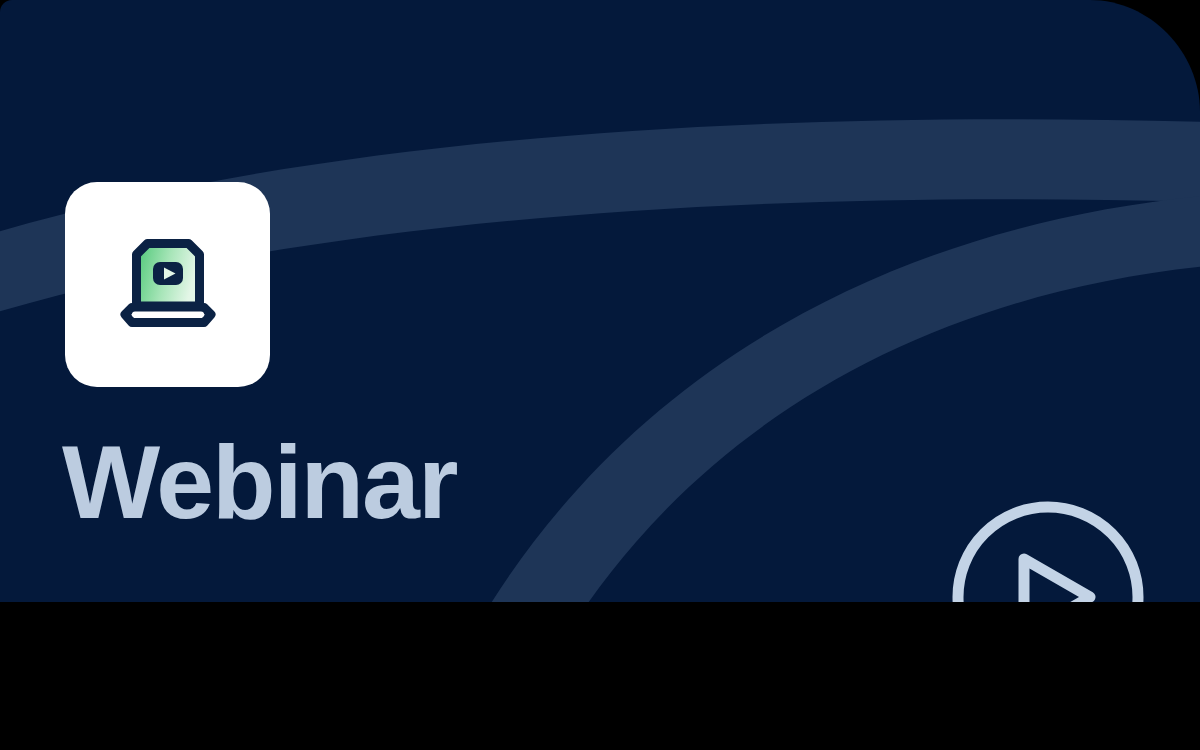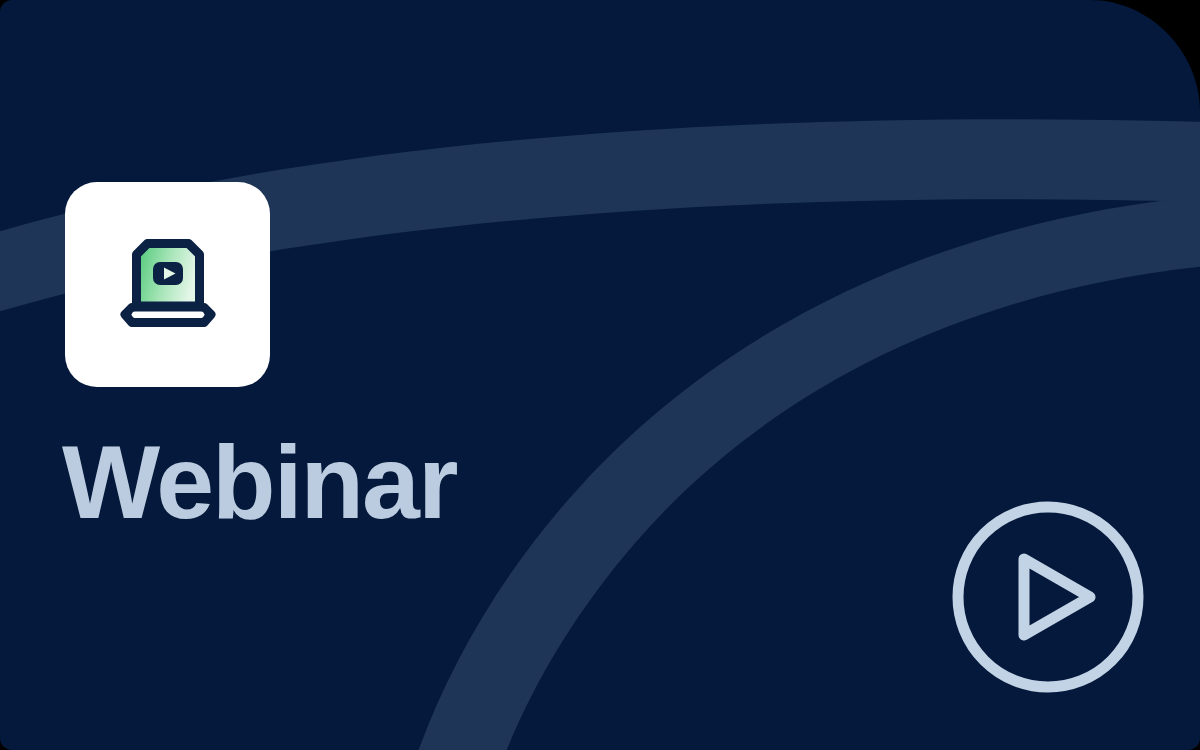--- a/index.html
+++ b/index.html
@@ -11,21 +11,21 @@
   body {
     width: 1200px;
     height: 750px;
     overflow: hidden;
     font-family: "Liberation Sans", sans-serif;
   }
 
   .banner {
     position: relative;
     width: 1200px;
-    height: 750px;
+    height: 602px;
     overflow: hidden;
   }
 
   .banner-svg {
     position: absolute;
     left: 0;
     top: 0;
     width: 1200px;
     height: 750px;
     display: block;

